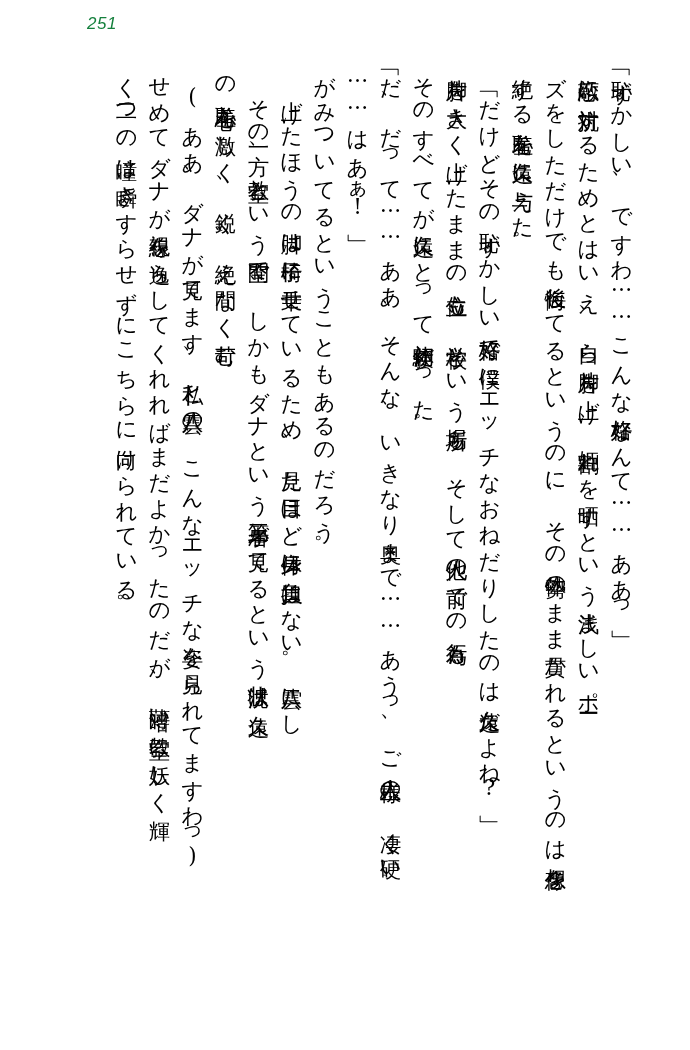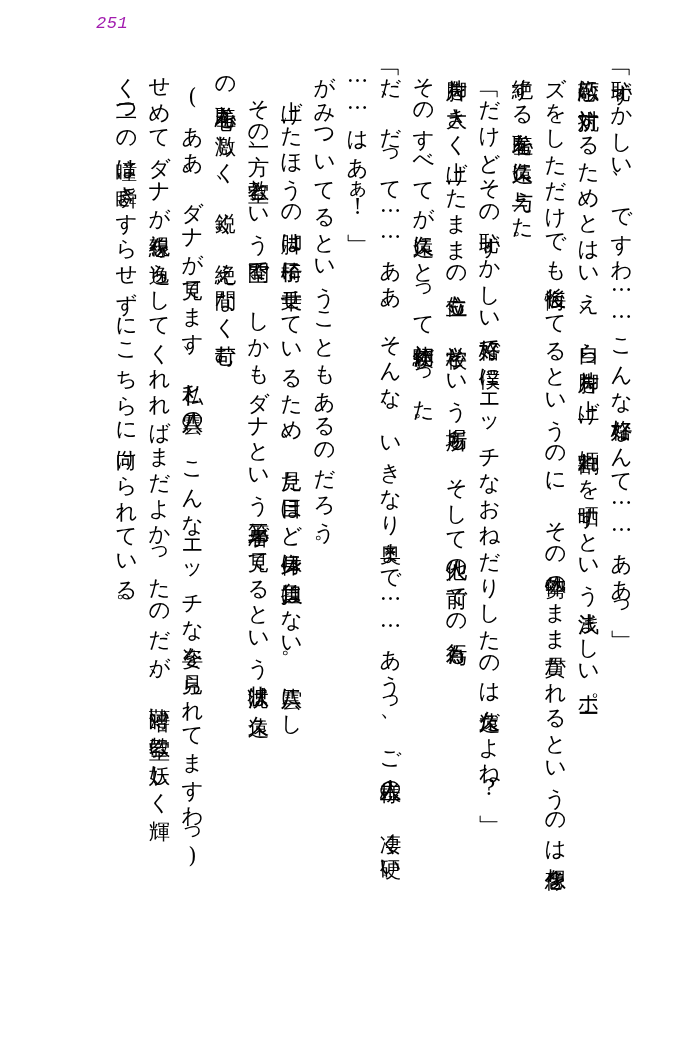--- a/index.html
+++ b/index.html
@@ -19,26 +19,26 @@
     position: absolute;
     left: 0;
     top: 0;
     width: 690px;
     height: 1050px;
     background: #ffffff;
   }
   .page-number {
     position: absolute;
     top: 14px;
-    left: 96px;
+    left: 87px;
     font-size: 17px;
-    font-family: Liberation Mono, monospace;
+    font-family: Liberation Sans, sans-serif;
     font-style: italic;
     letter-spacing: 0.5px;
-    color: #a21caf;
+    color: #15803d;
   }
   .text-body {
     position: absolute;
     top: 62px;
     left: 58px;
     width: 574px;
     height: 975px;
     display: flex;
     flex-direction: row-reverse;
     justify-content: flex-start;

